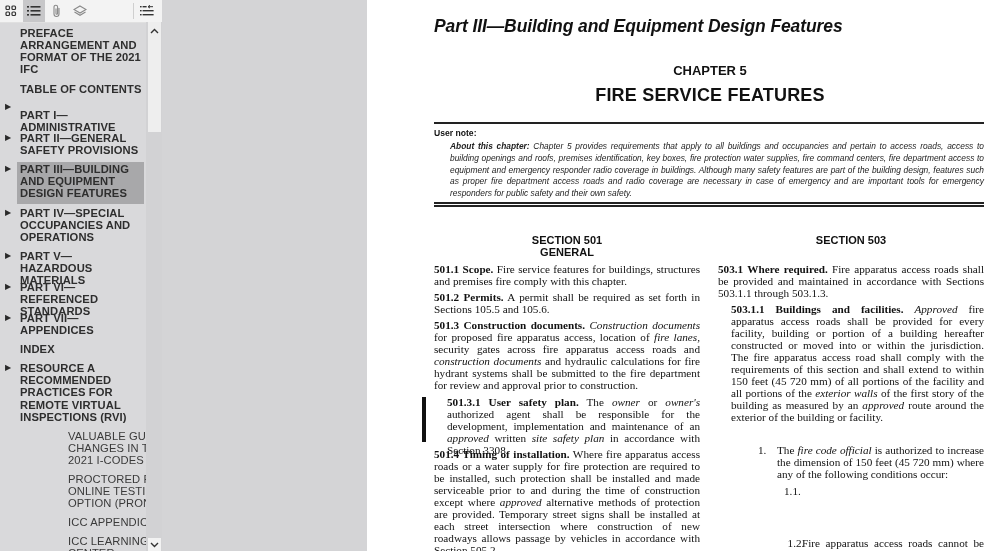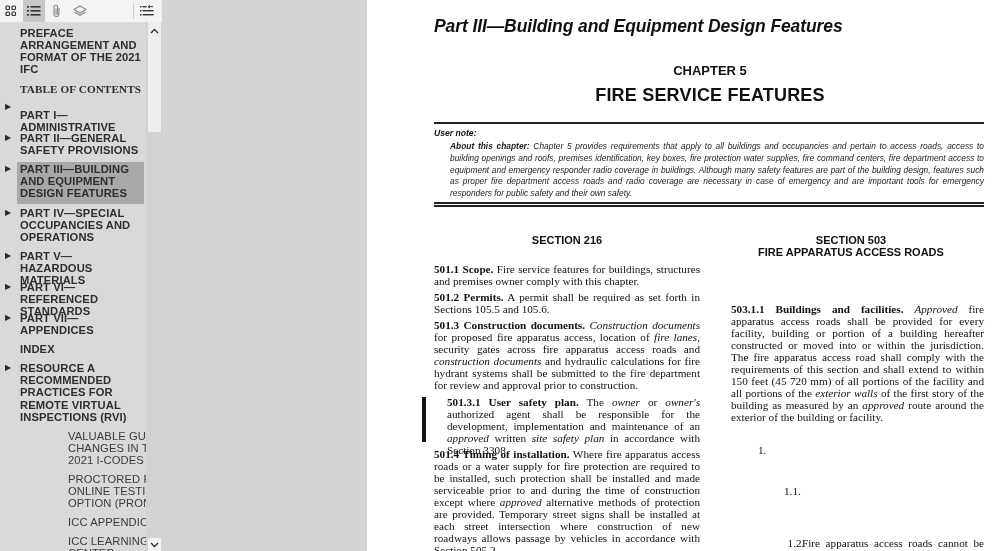--- a/index.html
+++ b/index.html
@@ -22,21 +22,21 @@
   #scroll-track { position:absolute; left:146px; top:22px; width:16px; height:529px; background:#d2d2d4; }
   #scroll-thumb { position:absolute; left:148px; top:22px; width:13px; height:110px; background:#eeeeee; }
   .scroll-arrow { position:absolute; left:148px; width:13px; height:13px; font-size:9px; color:#444; display:flex; align-items:center; justify-content:center; }
 
   
   #page { position:absolute; left:367px; top:0; width:633px; height:551px; background:#ffffff; overflow:hidden; }
   .part-title { position:absolute; left:67px; top:16px; font-size:17.5px; font-weight:bold; font-style:italic; color:#111; letter-spacing:-0.1px; }
   .chapter-num { position:absolute; left:0; width:686px; text-align:center; top:63px; font-size:13px; font-weight:bold; color:#111; }
   .chapter-title { position:absolute; left:0; width:686px; text-align:center; top:85px; font-size:18px; font-weight:bold; color:#111; letter-spacing:0.2px; }
   .rule { position:absolute; left:67px; width:550px; background:#222; }
-  .user-note-label { position:absolute; left:67px; top:128px; font-size:8.6px; font-weight:bold; color:#111;font-style:italic; }
+  .user-note-label { position:absolute; left:67px; top:128px; font-size:8.6px; font-weight:bold; color:#111; }
   .user-note { position:absolute; left:83px; top:141px; width:534px; font-size:8.4px; line-height:11.8px; font-style:italic; color:#222; text-align:justify; }
   .user-note b { font-style:italic; }
 
   .sec-head { position:absolute; text-align:center; font-size:11px; font-weight:bold; color:#111; line-height:12px; }
   .para { position:absolute; font-family:"Liberation Serif", serif; font-size:11.2px; line-height:12px; color:#111; text-align:justify; }
   .para b { font-weight:bold; }
   .change-bar { position:absolute; left:55px; top:397px; width:4px; height:45px; background:#111; }
 </style>
 </head>
 <body>
@@ -88,21 +88,21 @@
 
   <div id="outline">
 
     <div class="ol-item" style="top:-3px;">
       <span class="ol-label" style="top:8px;">PREFACE</span>
     </div>
     <div class="ol-item" style="top:17px;">
       <span class="ol-label" style="top:0;">ARRANGEMENT AND FORMAT OF THE 2021 IFC</span>
     </div>
     <div class="ol-item" style="top:61px;">
-      <span class="ol-label" style="top:0;font-family:Liberation Serif, serif;">TABLE OF CONTENTS</span>
+      <span class="ol-label" style="top:0;">TABLE OF CONTENTS</span>
     </div>
     <div class="ol-item" style="top:79px;">
       <span class="ol-arrow" style="top:1px;">▶</span>
       <span class="ol-label" style="top:8px;">PART I—ADMINISTRATIVE</span>
     </div>
     <div class="ol-item" style="top:110px;">
       <span class="ol-arrow" style="top:1px;">▶</span>
       <span class="ol-label" style="top:0;">PART II—GENERAL SAFETY PROVISIONS</span>
     </div>
     <div class="ol-item selected" style="top:140px;">
@@ -166,42 +166,44 @@
   <div class="chapter-num">CHAPTER 5</div>
   <div class="chapter-title">FIRE SERVICE FEATURES</div>
 
   <div class="rule" style="top:122px; height:1.5px;"></div>
   <div class="user-note-label">User note:</div>
   <div class="user-note"><b>About this chapter:</b><span> Chapter 5 provides requirements that apply to all buildings and occupancies and pertain to access roads, access to building openings and roofs, premises identification, key boxes, fire protection water supplies, fire command centers, fire department access to equipment and emergency responder radio coverage in buildings. Although many safety features are part of the building design, features such as proper fire department access roads and radio coverage are necessary in case of emergency and are important tools for emergency responders for public safety and their own safety.</span></div>
   <div class="rule" style="top:202px; height:1.5px;"></div>
   <div class="rule" style="top:205px; height:1.5px;"></div>
 
   <div class="sec-head" style="left:67px; width:266px; top:234px;">
-    <div>SECTION 216</div>
-  </div>
-
-  <div class="para" style="left:67px; width:266px; top:263px;"><b>501.1 Scope.</b><span> Fire service features for buildings, structures and premises owner comply with this chapter.</span></div>
+    <div>SECTION 501</div>
+    <div>GENERAL</div>
+  </div>
+
+  <div class="para" style="left:67px; width:266px; top:263px;"><b>501.1 Scope.</b><span> Fire service features for buildings, structures and premises fire comply with this chapter.</span></div>
 
   <div class="para" style="left:67px; width:266px; top:291px;"><b>501.2 Permits.</b><span> A permit shall be required as set forth in Sections 105.5 and 105.6.</span></div>
 
   <div class="para" style="left:67px; width:266px; top:319px;"><b>501.3 Construction documents.</b><span> </span><i>Construction documents</i><span> for proposed fire apparatus access, location of </span><i>fire lanes</i><span>, security gates across fire apparatus access roads and </span><i>construction documents</i><span> and hydraulic calculations for fire hydrant systems shall be submitted to the fire department for review and approval prior to construction.</span></div>
 
   <div class="change-bar"></div>
   <div class="para" style="left:80px; width:253px; top:396px;"><b>501.3.1 User safety plan.</b><span> The </span><i>owner</i><span> or </span><i>owner's</i><span> authorized agent shall be responsible for the development, implementation and maintenance of an </span><i>approved</i><span> written </span><i>site safety plan</i><span> in accordance with Section 3308.</span></div>
 
   <div class="para" style="left:67px; width:266px; top:448px;"><b>501.4 Timing of installation.</b><span> Where fire apparatus access roads or a water supply for fire protection are required to be installed, such protection shall be installed and made serviceable prior to and during the time of construction except where </span><i>approved</i><span> alternative methods of protection are provided. Temporary street signs shall be installed at each street intersection where construction of new roadways allows passage by vehicles in accordance with Section 505.2.</span></div>
 
   <div class="sec-head" style="left:351px; width:266px; top:234px;">
     <div>SECTION 503</div>
-    <div>FIRE APPARATUS ACCESS ROADS</div>
-  </div>
-
+  </div>
+
+  <div class="para" style="left:351px; width:266px; top:263px;"><b>503.1 Where required.</b><span> Fire apparatus access roads shall be provided and maintained in accordance with Sections 503.1.1 through 503.1.3.</span></div>
 
   <div class="para" style="left:364px; width:253px; top:303px;"><b>503.1.1 Buildings and facilities.</b><span> </span><i>Approved</i><span> fire apparatus access roads shall be provided for every facility, building or portion of a building hereafter constructed or moved into or within the jurisdiction. The fire apparatus access road shall comply with the requirements of this section and shall extend to within 150 feet (45 720 mm) of all portions of the facility and all portions of the </span><i>exterior walls</i><span> of the first story of the building as measured by an </span><i>approved</i><span> route around the exterior of the building or facility.</span></div>
 
 
   <div class="para" style="left:391px; width:20px; top:444px; text-align:left;">1.</div>
+  <div class="para" style="left:410px; width:207px; top:444px;"><span>The </span><i>fire code official</i><span> is authorized to increase the dimension of 150 feet (45 720 mm) where any of the following conditions occur:</span></div>
 
   <div class="para" style="left:417px; width:24px; top:485px; text-align:left;">1.1.</div>
 
   <div class="para" style="left:417px; width:24px; top:537px; text-align:center;">1.2.</div>
   <div class="para" style="left:435px; width:182px; top:537px;"><span>Fire apparatus access roads cannot be installed because of location on property, topography, waterways, nonnegotiable grades or other similar conditions, and an approved alternative means of fire protection is provided.</span></div>
 </div>
 
 </body></html>

